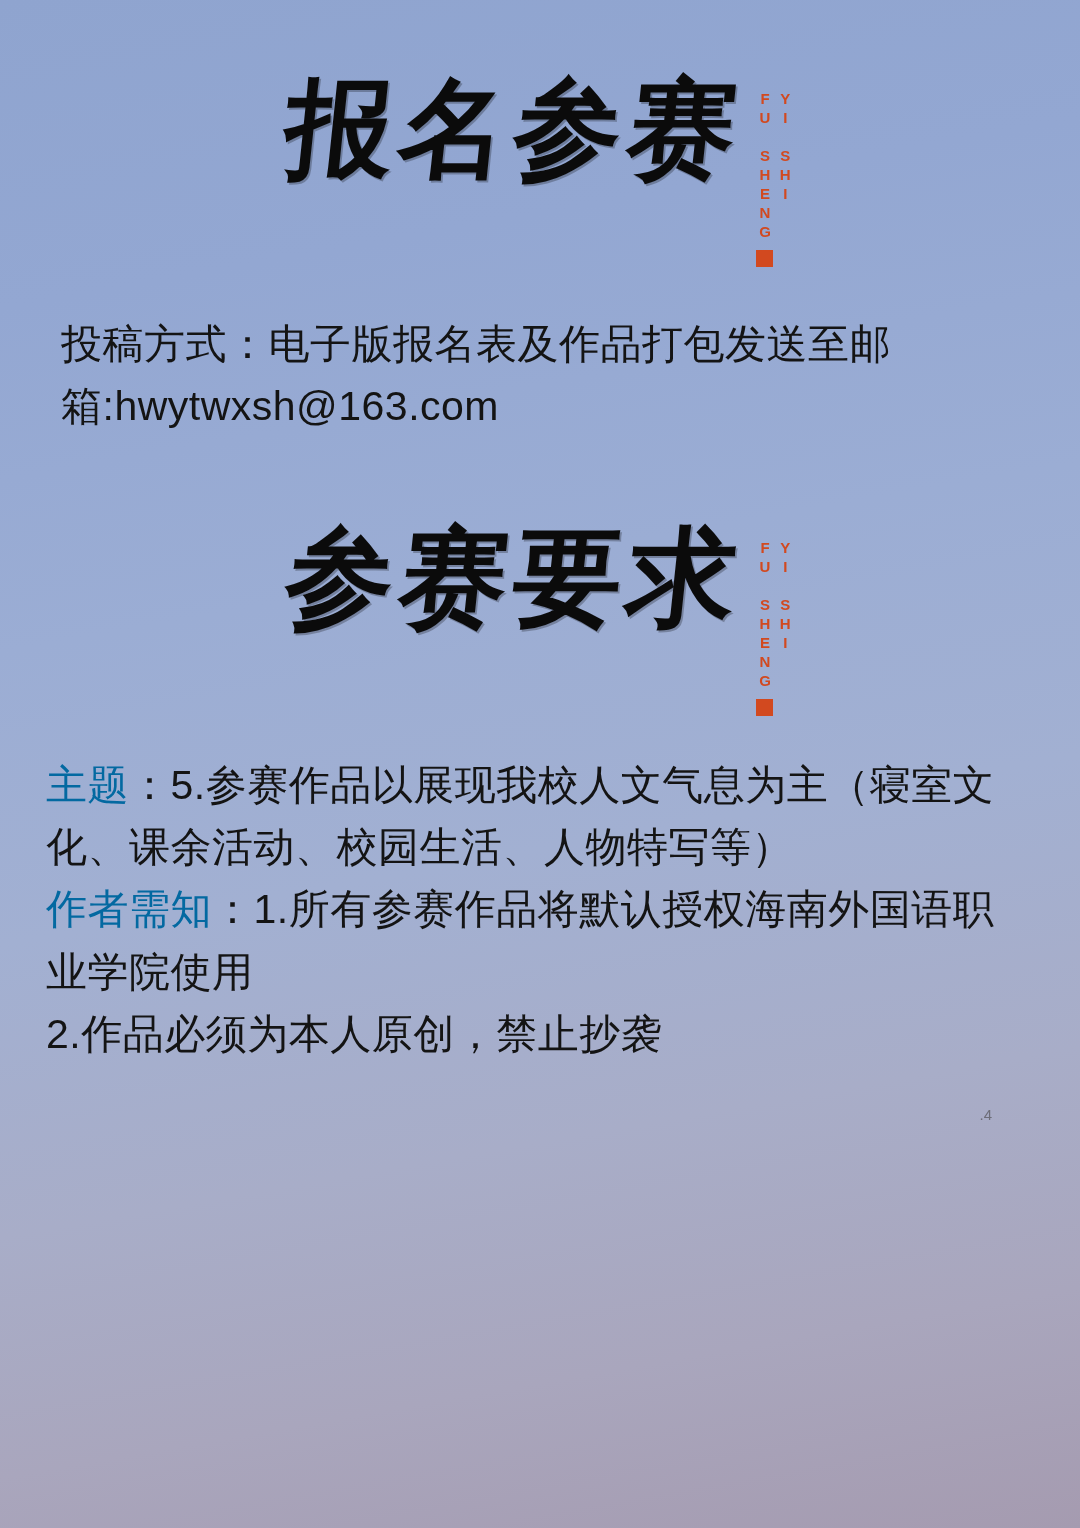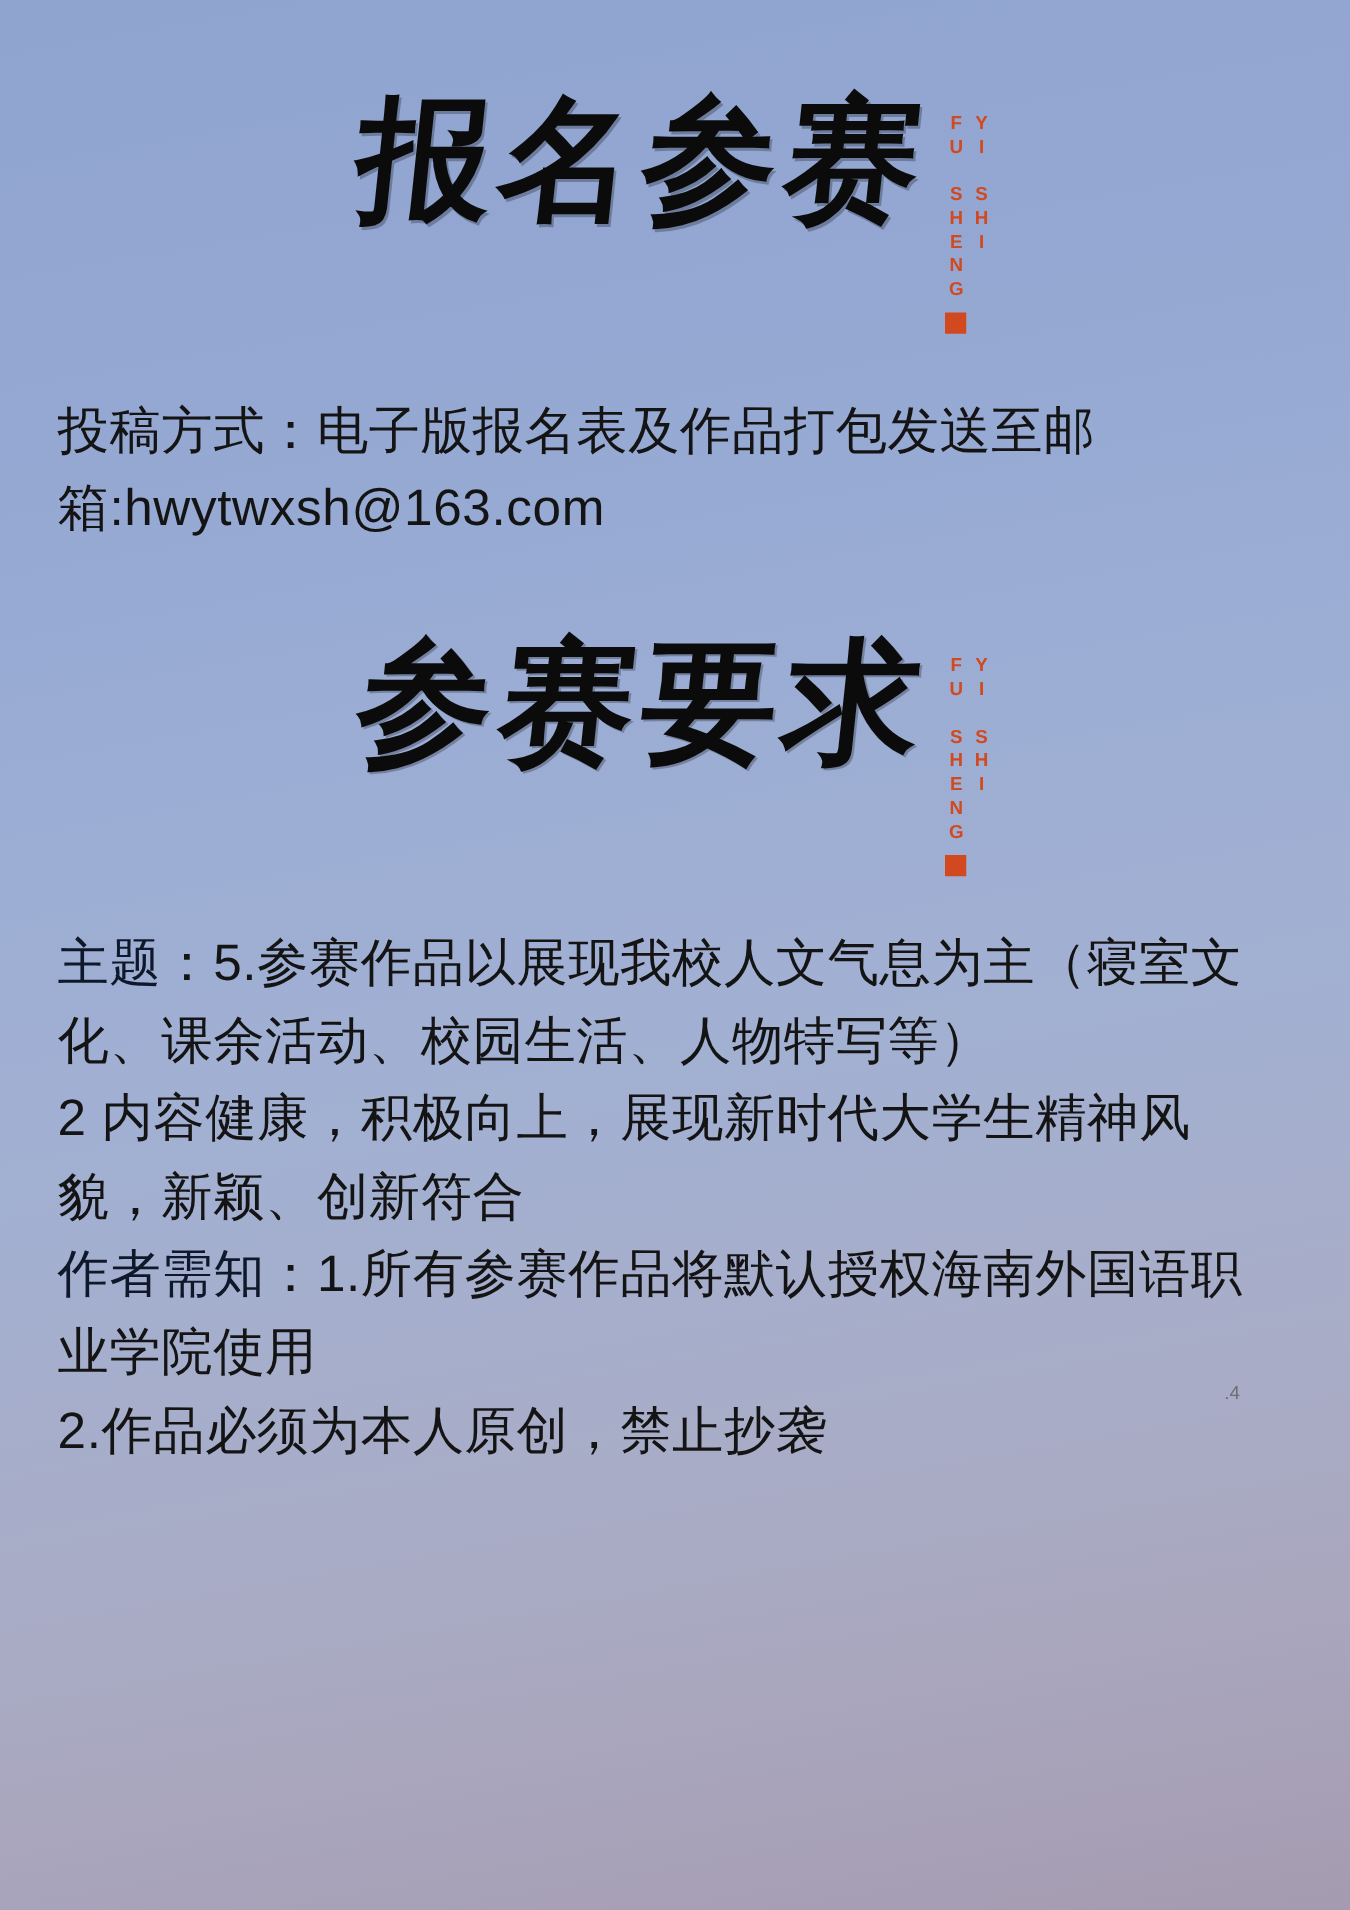--- a/index.html
+++ b/index.html
@@ -71,35 +71,35 @@
 
   #heading-1 { padding-top: 72px; }
   #heading-2 { padding-top: 68px; }
 
   
   .body-text {
     font-size: 41px;
     line-height: 1.52;
     letter-spacing: 0.5px;
     color: #141414;
-    margin: 0;
+    margin: 15px;
   }
   #submission-block {
     margin-top: 46px;
     padding: 0 6px;
   }
   #requirements-block {
     margin-top: 38px;
     padding: 0 6px;
   }
   .req-line {
     margin: 0;
   }
   .label-red {
-    color: #0f172a;
+    color: #0369a1;
     font-weight: 400;
   }
   .tiny-mark {
     position: absolute;
     right: 88px;
     font-size: 15px;
     color: #6d6d78;
   }
 </style>
 </head>
@@ -128,21 +128,20 @@
       <div class="pinyin-row">
         <span class="py">FU SHENG</span>
         <span class="py">YI SHI</span>
       </div>
       <div class="sq"></div>
     </div>
   </div>
 
   <div id="requirements-block">
     <p class="body-text req-line"><span class="label-red">主题</span><span>：5.参赛作品以展现我校人文气息为主（寝室文化、课余活动、校园生活、人物特写等）</span></p>
-    <p class="body-text req-line"><span>2 内容健康，积极向上，展现新时代大学生精神风貌，新颖、创新符合</span></p>
     <p class="body-text req-line"><span class="label-red">作者需知</span><span>：1.所有参赛作品将默认授权海南外国语职业学院使用</span></p>
     <p class="body-text req-line"><span>2.作品必须为本人原创，禁止抄袭</span></p>
 
   </div>
 
   <div class="tiny-mark" style="top:1106px;">.4</div>
 
 </div>
 
 </body></html>

